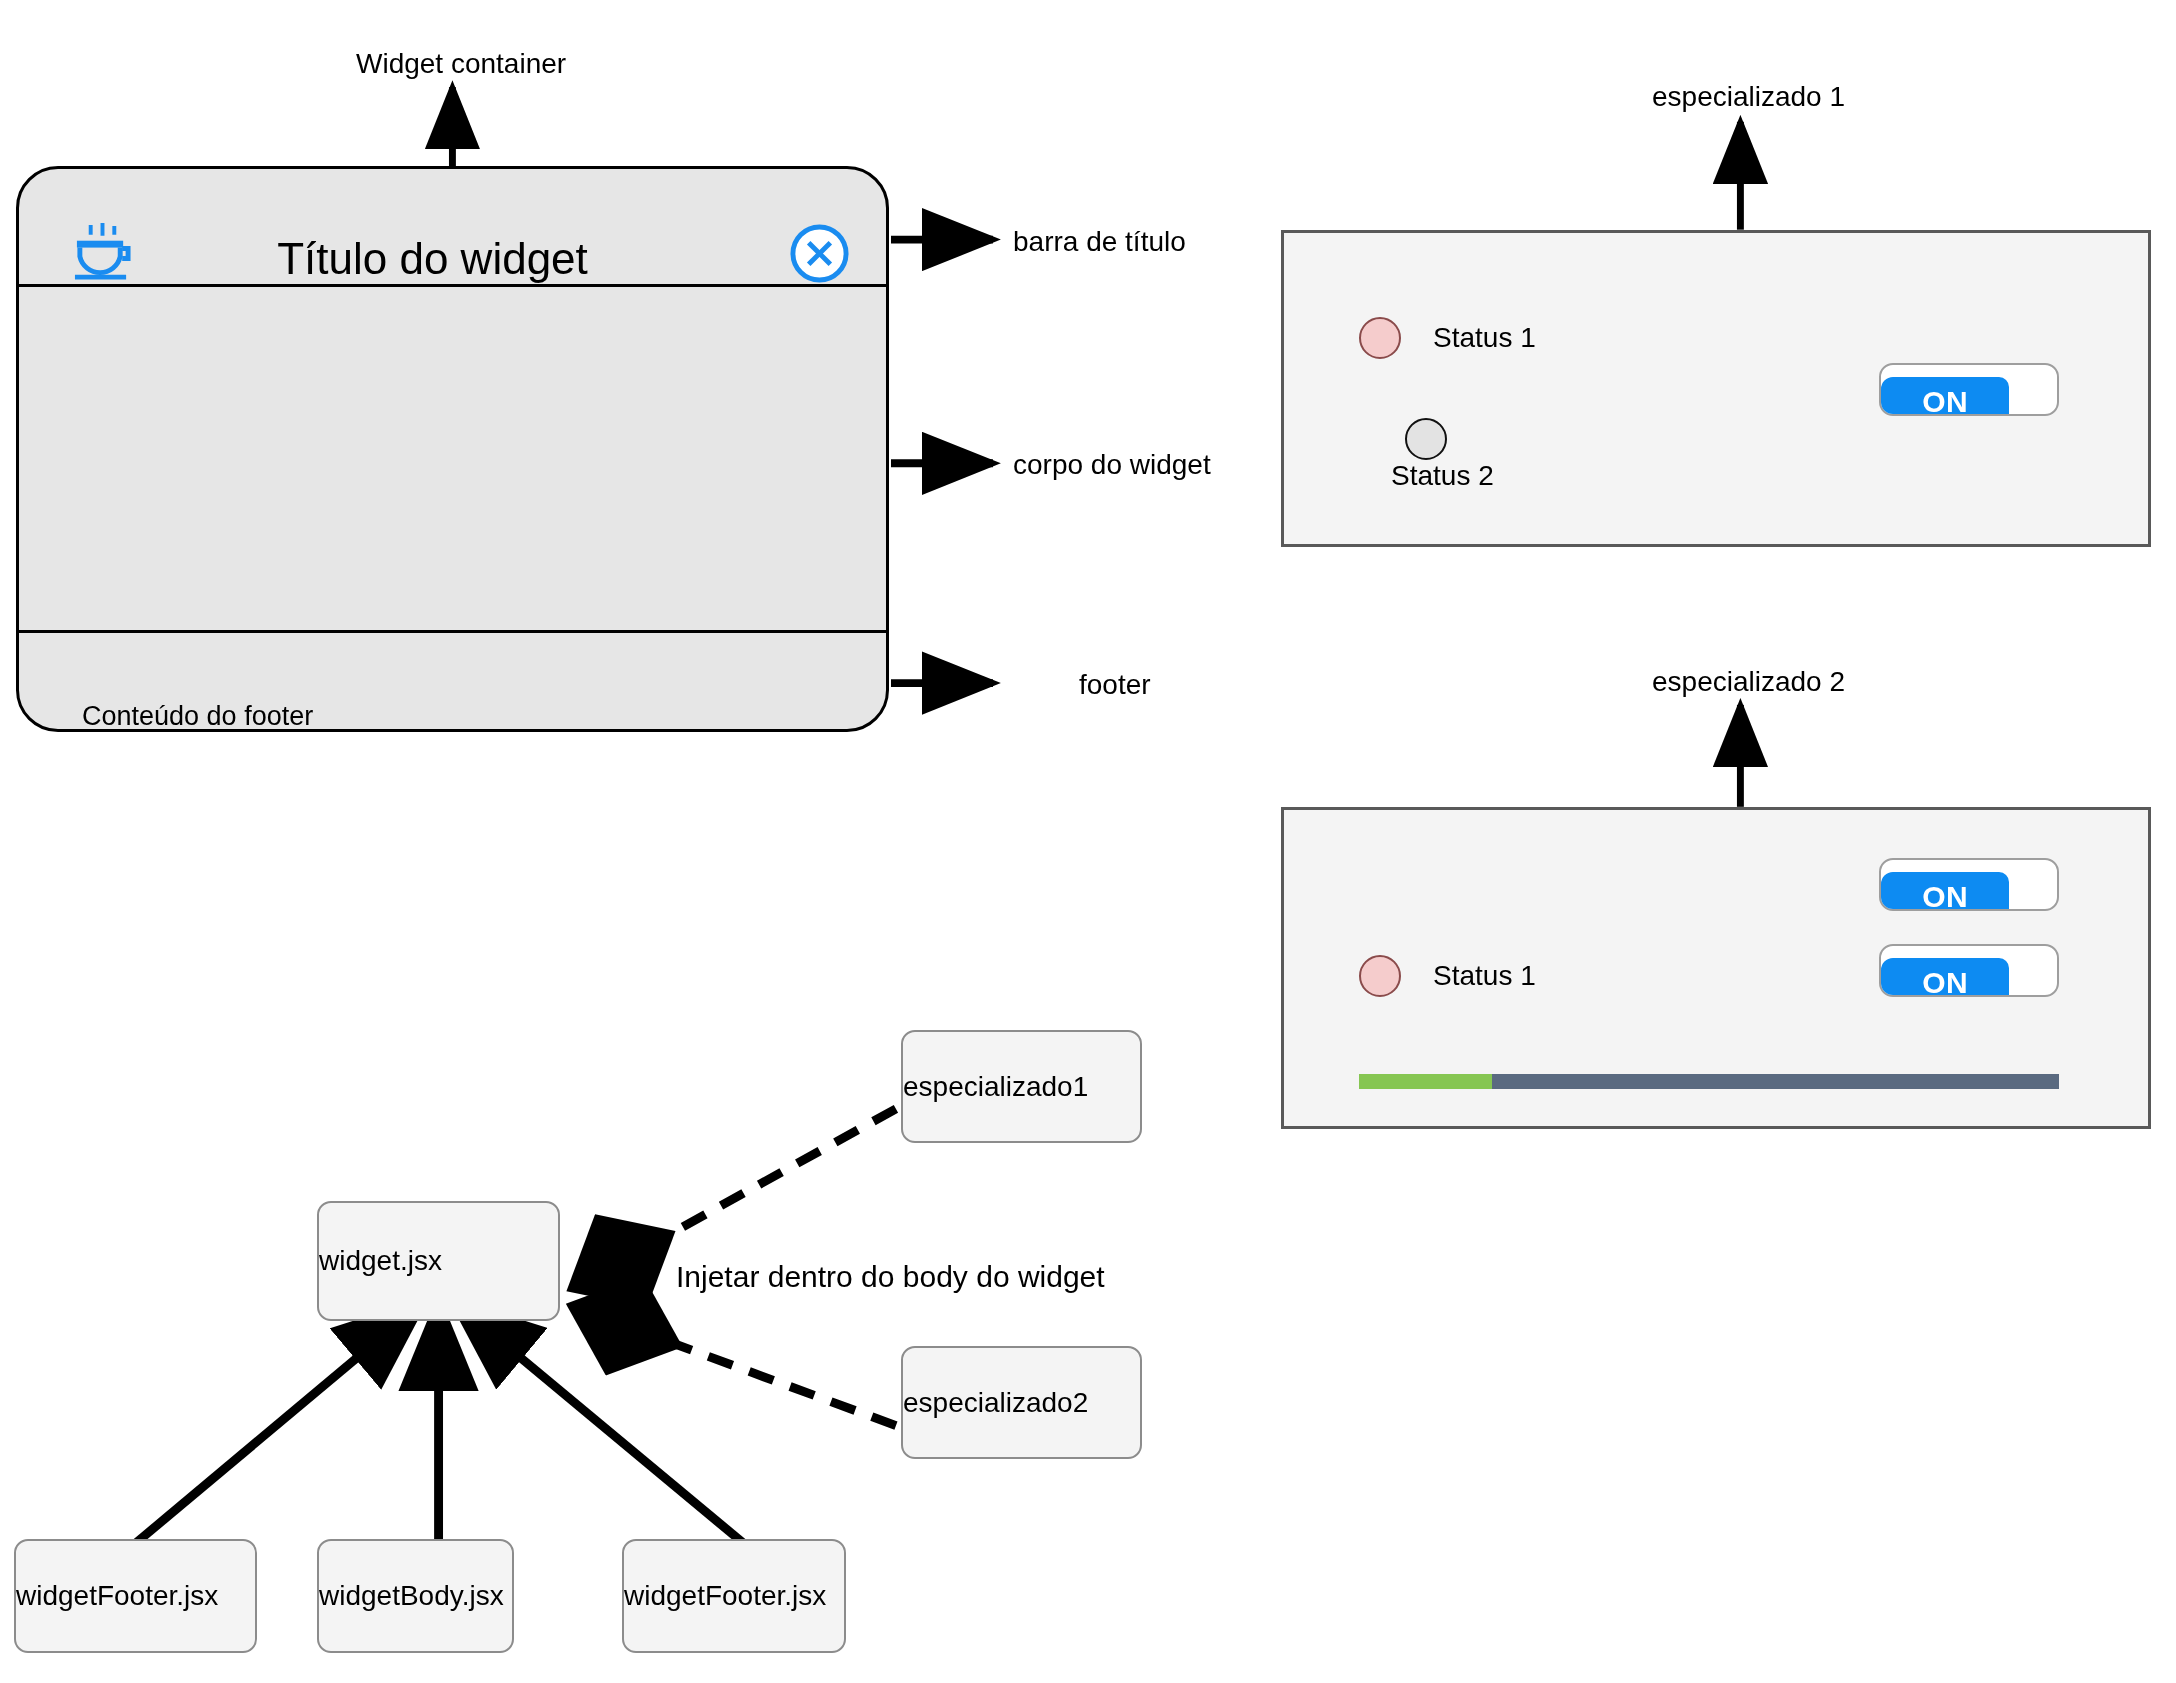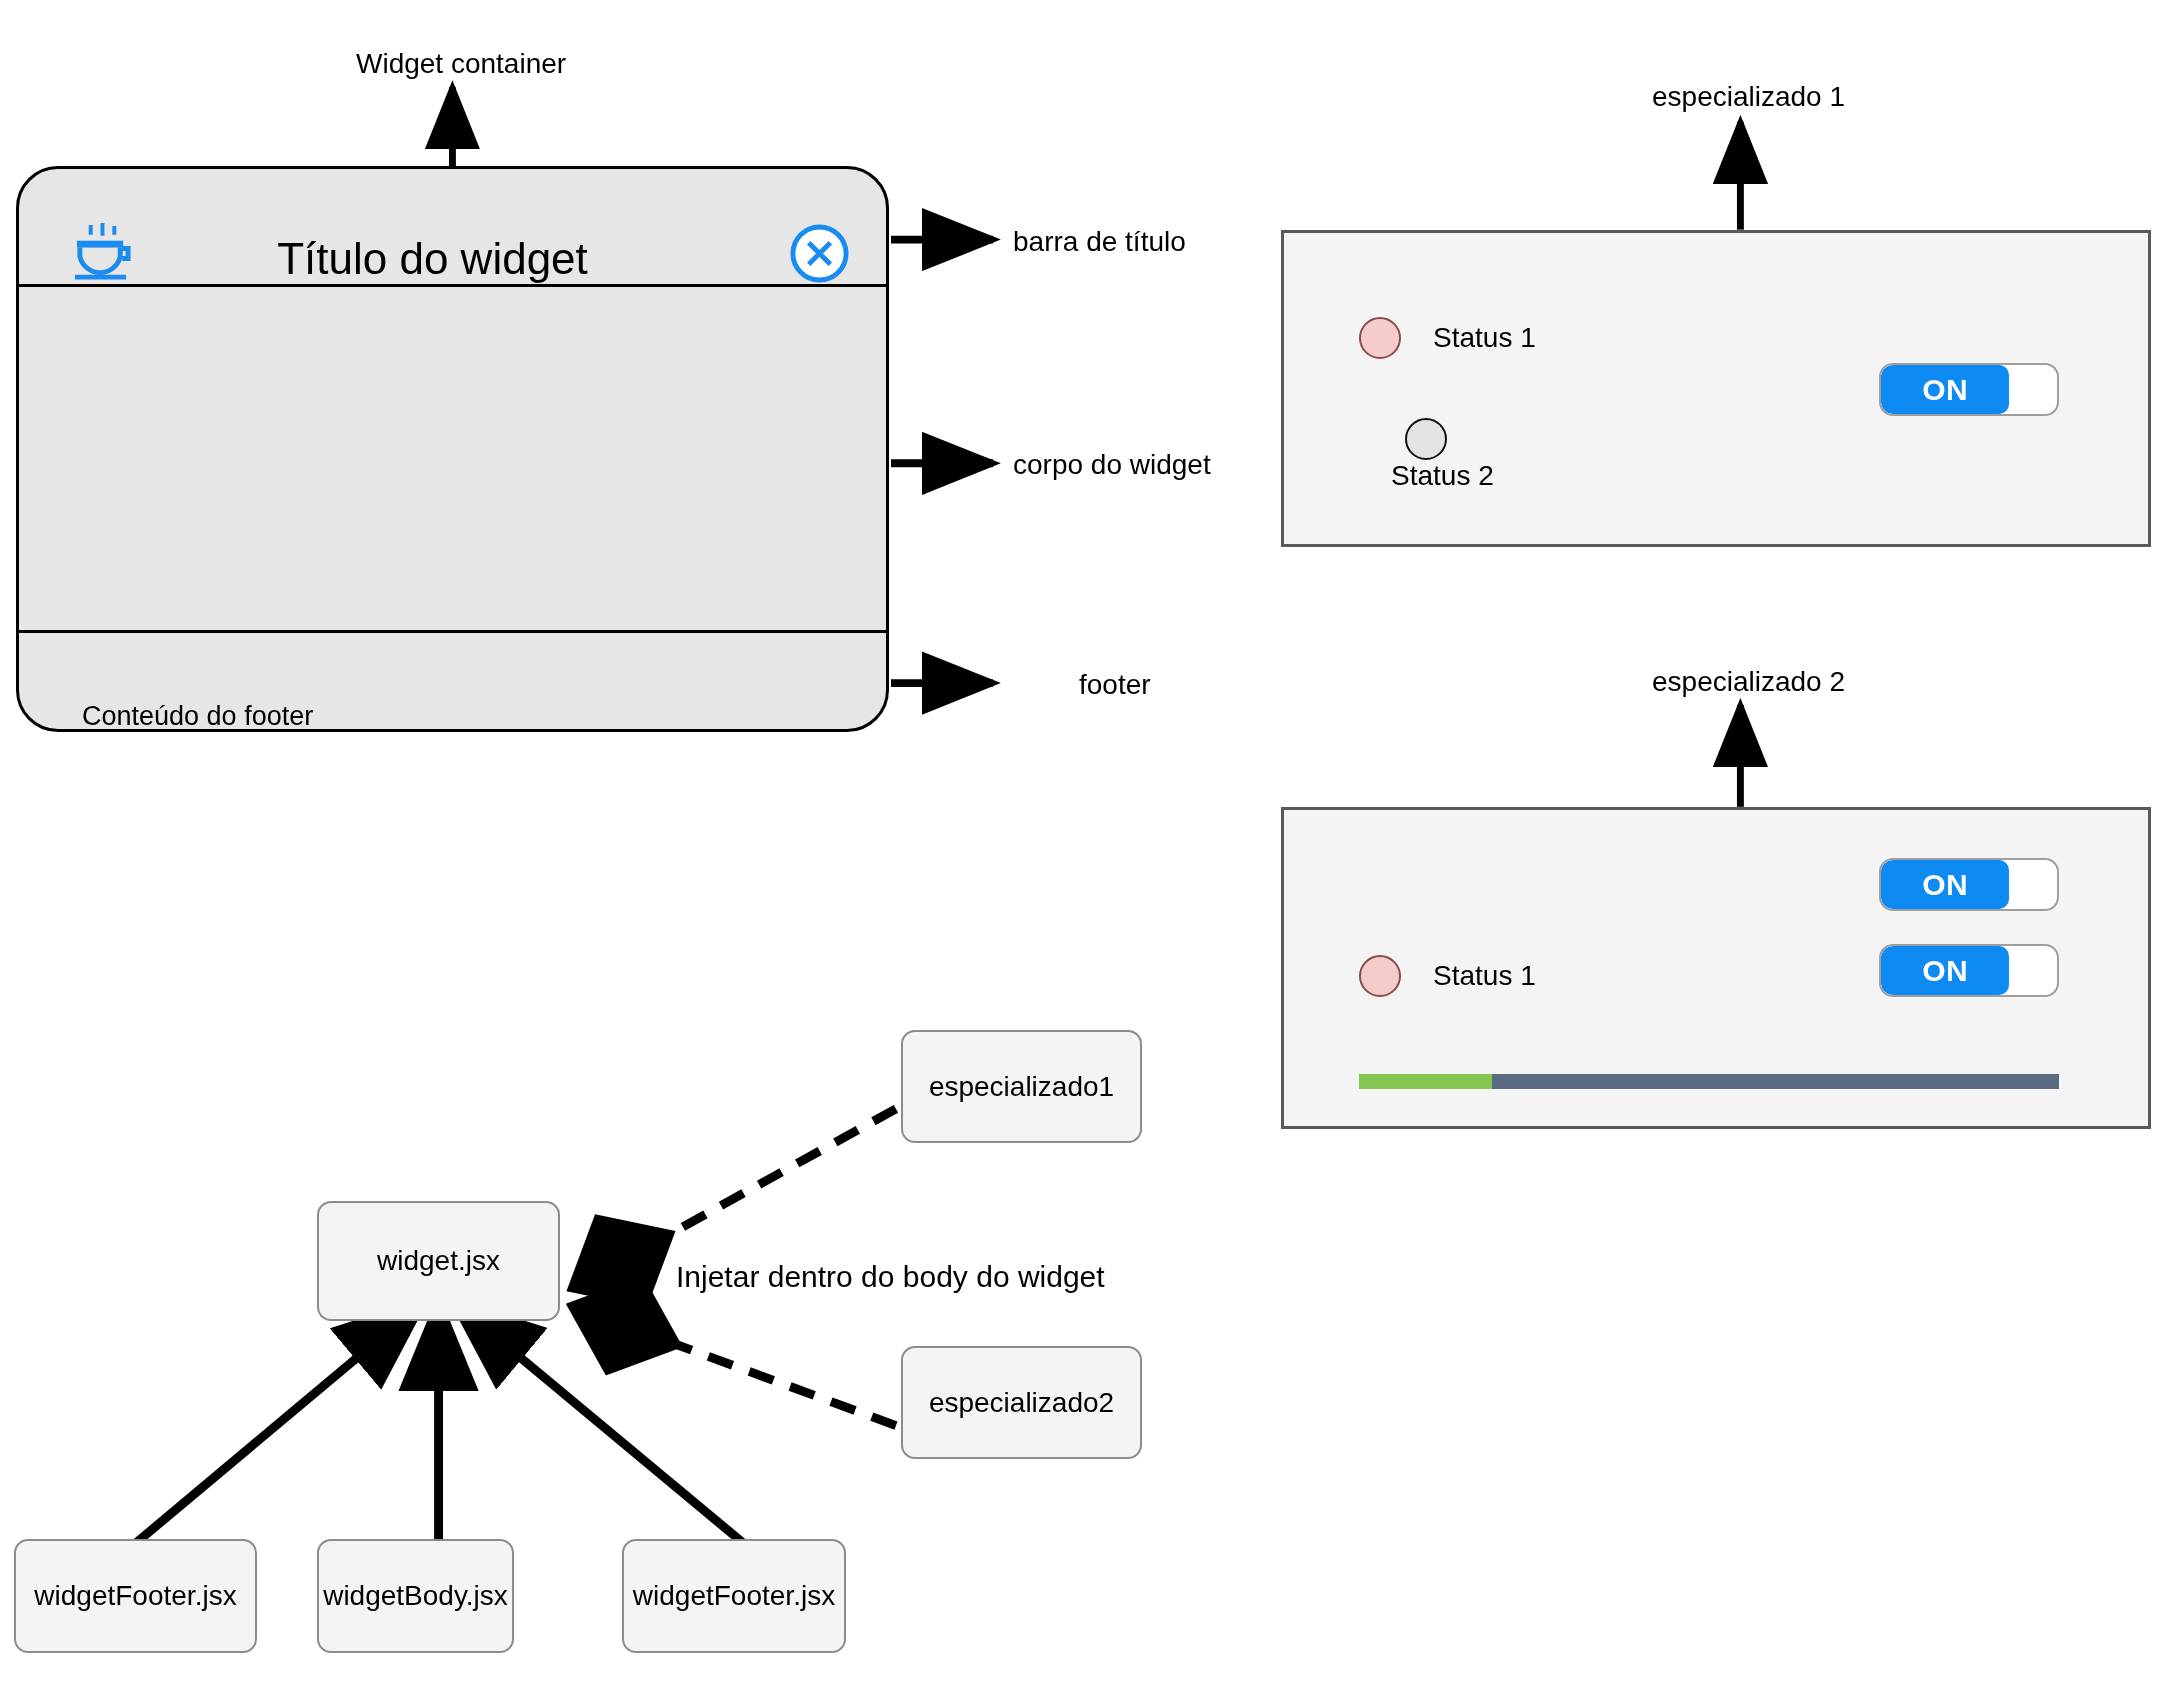--- a/index.html
+++ b/index.html
@@ -145,21 +145,21 @@
     width: 180px;
     height: 53px;
     border: 2px solid #9e9e9e;
     border-radius: 14px;
     background: #ffffff;
     box-sizing: border-box;
     overflow: hidden;
   }
   .toggle-fill {
     position: absolute;
-    left: 0; top: 0;
+    left: 0; top: 12px;
     width: 73%;
     height: 100%;
     background: #0d8bf2;
     border-radius: 12px 10px 10px 12px;
     display: flex;
     align-items: center;
     justify-content: center;
   }
   .toggle-text {
     color: #ffffff;
@@ -185,21 +185,21 @@
 
   
   .uml-node {
     position: absolute;
     background: #f4f4f4;
     border: 2px solid #8c8c8c;
     border-radius: 14px;
     box-sizing: border-box;
     display: flex;
     align-items: center;
-    justify-content: center;
+    justify-content: flex-start;
     font-size: 28px;
     color: #000000;
     white-space: nowrap;
   }
 </style>
 </head>
 <body>
 
 <div id="canvas">
 

